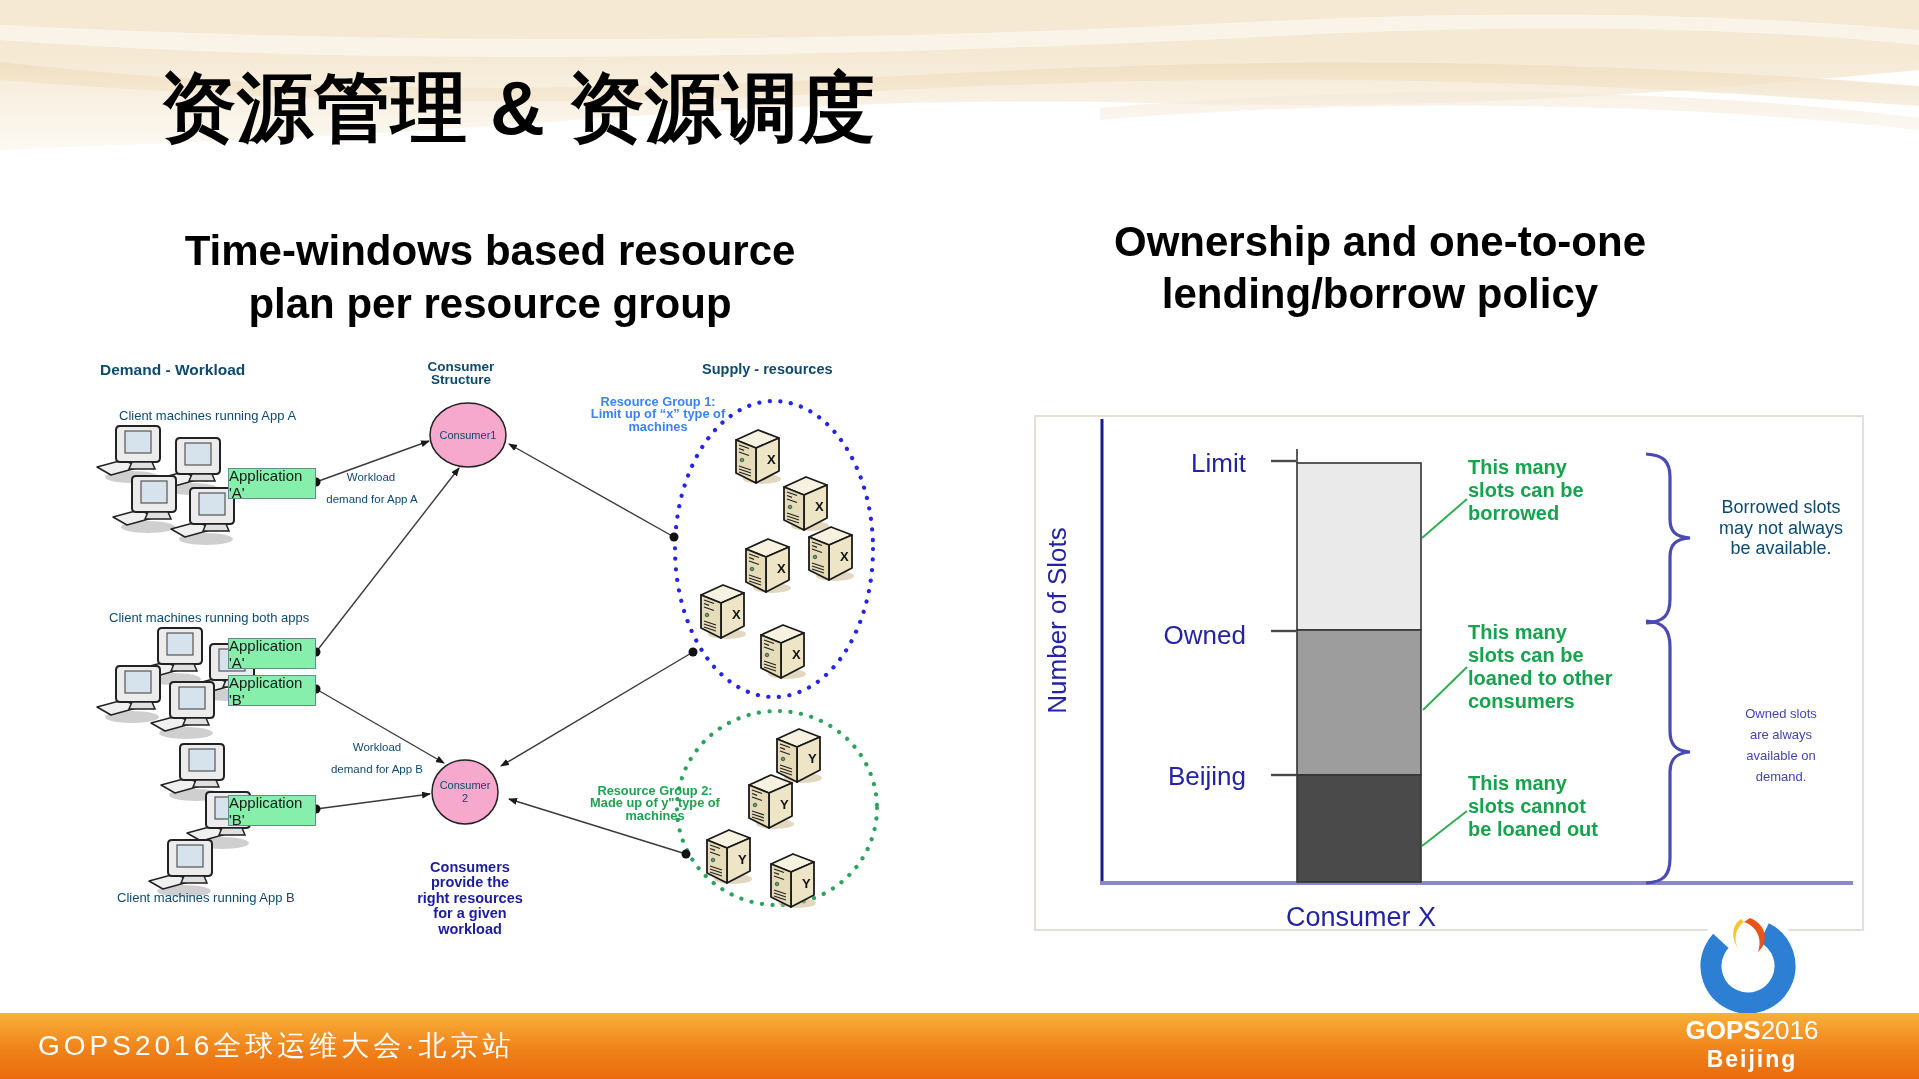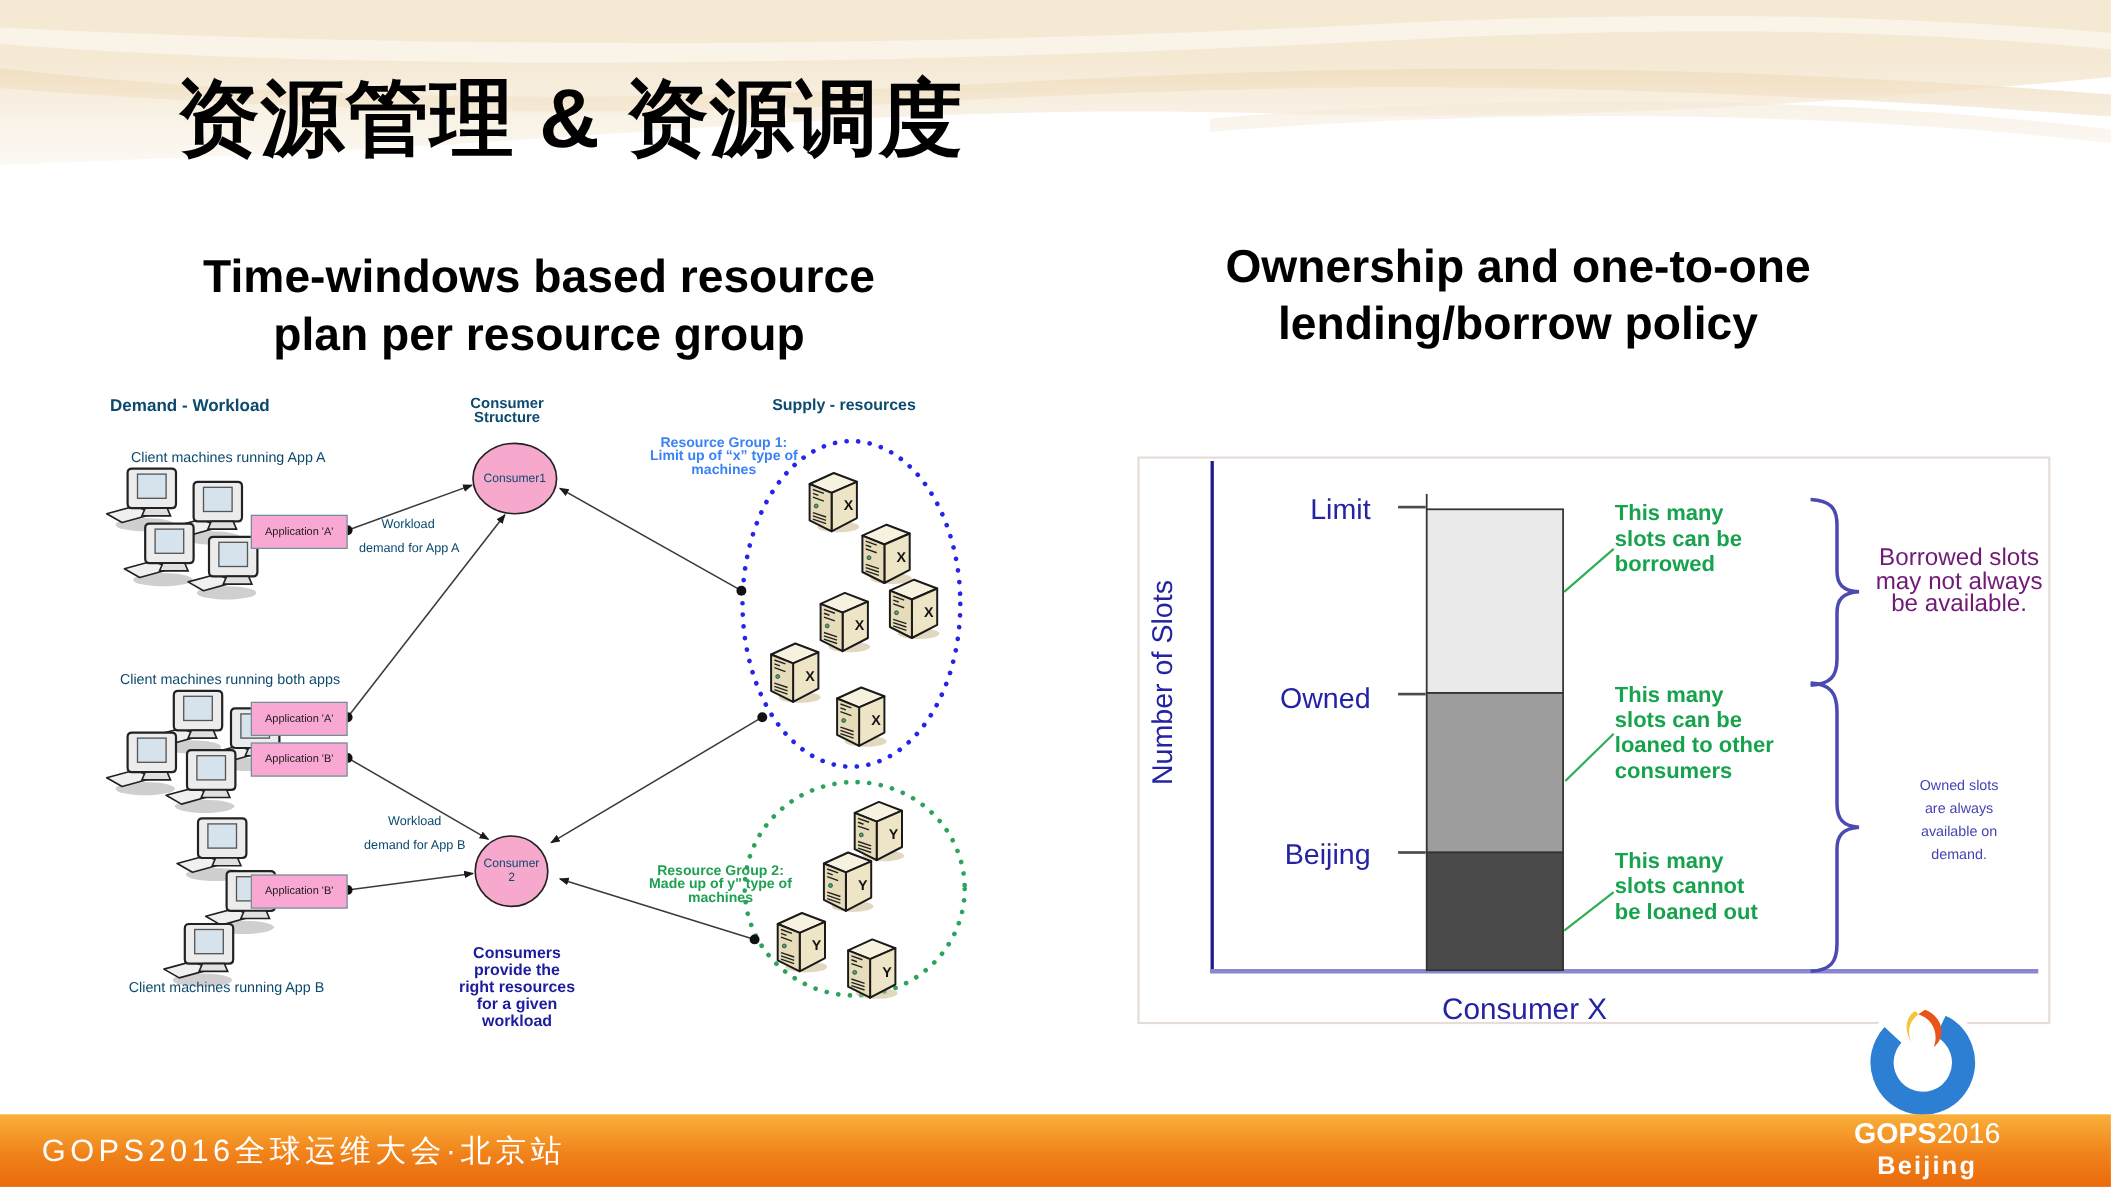--- a/index.html
+++ b/index.html
@@ -2,22 +2,22 @@
 <html><head>
 <meta charset="utf-8">
 <style>
   html,body{margin:0;padding:0;background:#fff;}
   #stage{position:relative;width:1919px;height:1079px;overflow:hidden;background:#fff;
          font-family:"Liberation Sans",sans-serif;}
   .abs{position:absolute;}
   .title{left:160px;top:58px;font-size:76px;font-weight:bold;color:#000;letter-spacing:1px;white-space:nowrap;}
   .heading{font-size:42px;font-weight:bold;color:#000;text-align:center;line-height:53px;}
   .lbl{color:#0c4a6e;white-space:nowrap;}
-  .appbox{width:86px;height:29px;background:#f9a8d4;border:1px solid #5f8f8f;
-          display:flex;align-items:center;justify-content:center;font-size:10px;color:#1a1a1a;}
+  .appbox{width:86px;height:29px;background:#86efac;border:1px solid #5f8f8f;
+          display:flex;align-items:center;justify-content:center;font-size:15px;color:#1a1a1a;}
   .ctr{text-align:center;}
   .navy{color:#2323a3;}
   .footerbar{left:0;top:1013px;width:1919px;height:66px;
              background:linear-gradient(180deg,#f9b03a 0%,#f0821a 55%,#ea6a0c 100%);}
   .footertext{left:38px;top:1013px;height:66px;display:flex;align-items:center;
               font-size:28px;color:#fff;letter-spacing:4px;white-space:nowrap;}
   .logotext{width:160px;text-align:center;color:#fff;font-weight:bold;white-space:nowrap;}
 </style>
 </head>
 <body>
@@ -238,40 +238,40 @@
   <div class="abs ctr" style="left:575px;top:785px;width:160px;font-size:12.8px;font-weight:bold;line-height:12.3px;color:#1fa152;">
     <div>Resource Group 2:</div>
     <div>Made up of y" type of</div>
     <div>machines</div>
   </div>
 
   <div class="abs ctr navy" style="left:937px;top:605px;width:240px;font-size:26px;transform:rotate(-90deg);">Number of Slots</div>
   <div class="abs navy" style="left:1146px;top:448px;width:100px;text-align:right;font-size:26px;">Limit</div>
   <div class="abs navy" style="left:1146px;top:620px;width:100px;text-align:right;font-size:26px;">Owned</div>
   <div class="abs navy" style="left:1126px;top:761px;width:120px;text-align:right;font-size:26px;">Beijing</div>
-  <div class="abs ctr navy" style="left:1261px;top:902px;width:200px;font-size:27px;text-align:right;">Consumer X</div>
+  <div class="abs ctr navy" style="left:1261px;top:902px;width:200px;font-size:27px;">Consumer X</div>
 
   <div class="abs" style="left:1468px;top:456px;font-size:20px;font-weight:bold;line-height:23px;color:#17a34d;">
     <div>This many</div>
     <div>slots can be</div>
     <div>borrowed</div>
   </div>
   <div class="abs" style="left:1468px;top:621px;font-size:20px;font-weight:bold;line-height:23px;color:#17a34d;">
     <div>This many</div>
     <div>slots can be</div>
     <div>loaned to other</div>
     <div>consumers</div>
   </div>
   <div class="abs" style="left:1468px;top:772px;font-size:20px;font-weight:bold;line-height:23px;color:#17a34d;">
     <div>This many</div>
     <div>slots cannot</div>
     <div>be loaned out</div>
   </div>
 
-  <div class="abs ctr" style="left:1681px;top:497px;width:200px;font-size:22px;line-height:20.5px;color:#701a75;">
+  <div class="abs ctr" style="left:1681px;top:497px;width:200px;font-size:18px;line-height:20.5px;color:#0c4a6e;">
     <div>Borrowed slots</div>
     <div>may not always</div>
     <div>be available.</div>
   </div>
   <div class="abs ctr" style="left:1681px;top:703px;width:200px;font-size:13px;line-height:21px;color:#4444b0;">
     <div>Owned slots</div>
     <div>are always</div>
     <div>available on</div>
     <div>demand.</div>
   </div>

